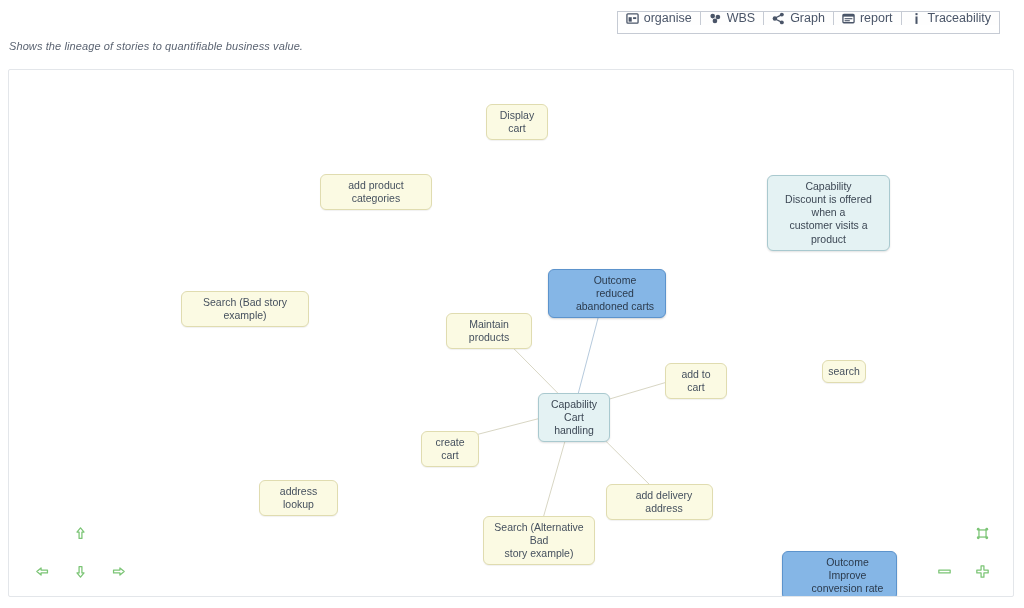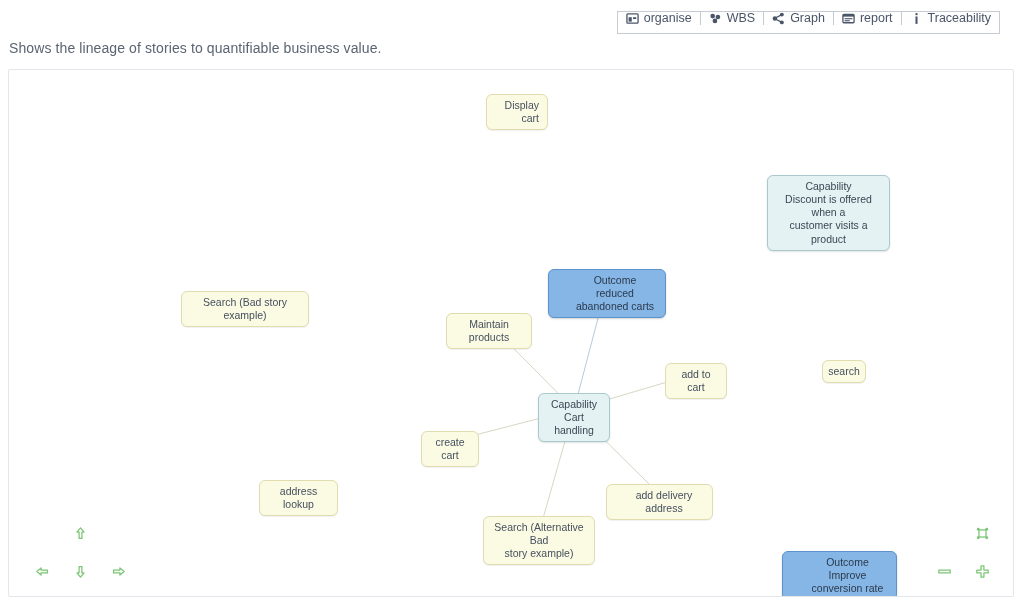--- a/index.html
+++ b/index.html
@@ -54,23 +54,24 @@
     width: 13px;
     height: 13px;
     color: #4a5568;
   }
 
   
   .subtitle {
     position: absolute;
     left: 9px;
     top: 40px;
-    font-size: 14px;
+    font-size: 11px;
     color: #5b6472;
     letter-spacing: 0.1px;
+    font-style: italic;
   }
 
   
   .canvas-wrap {
     position: absolute;
     left: 8px;
     top: 69px;
     width: 1006px;
     height: 528px;
     background: #ffffff;
@@ -215,21 +216,22 @@
   <div class="canvas-wrap">
     <div class="canvas-inner" id="canvas-inner">
       <svg class="edges" id="edge-layer">
           <line x1="650.5" y1="424.5" x2="565" y2="339.5" stroke="#d8d6c4" stroke-width="1"></line>
           <line x1="530" y1="462.5" x2="565" y2="339.5" stroke="#d8d6c4" stroke-width="1"></line>
           <line x1="441" y1="371.5" x2="565" y2="339.5" stroke="#d8d6c4" stroke-width="1"></line>
           <line x1="687" y1="303.5" x2="565" y2="339.5" stroke="#d8d6c4" stroke-width="1"></line>
           <line x1="480" y1="253.5" x2="565" y2="339.5" stroke="#d8d6c4" stroke-width="1"></line>
           <line x1="598" y1="214" x2="565" y2="339.5" stroke="#b6cadd" stroke-width="1"></line>
         </svg>
-    <div class="node node-story" style="left: 477px; top: 24px; width: 62px; min-height: 21px; text-align: right;">Display cart</div>
+    <div class="node node-story" style="left: 477px; top: 34px; width: 62px; min-height: 21px;">Display cart</div>
+        <div class="node node-story" style="left: 311px; top: 104px; width: 112px; min-height: 21px;">add product categories</div>
         <div class="node node-capability" style="left: 758px; top: 105px; width: 123px; min-height: 41px;">Capability
 Discount is offered when a
 customer visits a product</div>
         <div class="node node-story" style="left: 172px; top: 221px; width: 128px; min-height: 21px;">Search (Bad story example)</div>
         <div class="node node-outcome" style="left: 539px; top: 199px; width: 118px; min-height: 30px;">Outcome
 reduced abandoned carts</div>
         <div class="node node-story" style="left: 437px; top: 243px; width: 86px; min-height: 21px;">Maintain products</div>
         <div class="node node-story" style="left: 656px; top: 293px; width: 62px; min-height: 21px;">add to cart</div>
         <div class="node node-story" style="left: 813px; top: 290px; width: 44px; min-height: 21px;">search</div>
         <div class="node node-capability" style="left: 529px; top: 323px; width: 72px; min-height: 33px;">Capability

